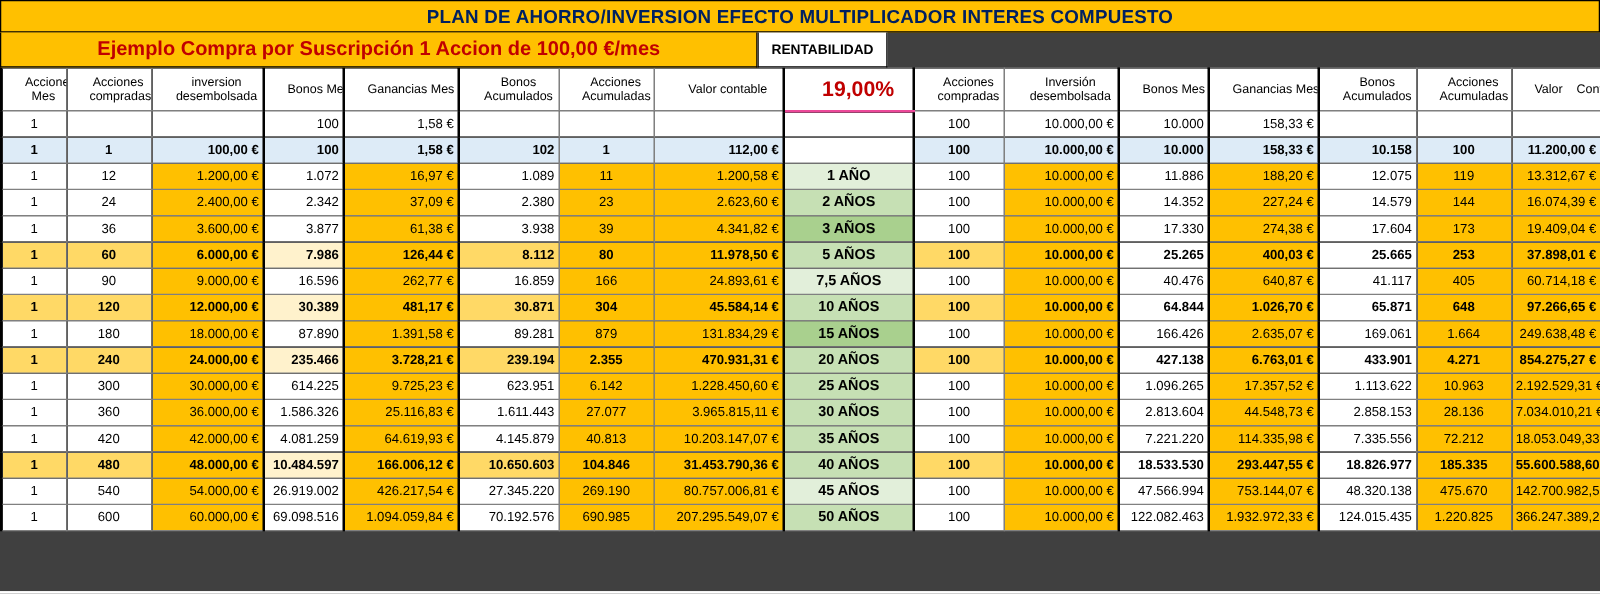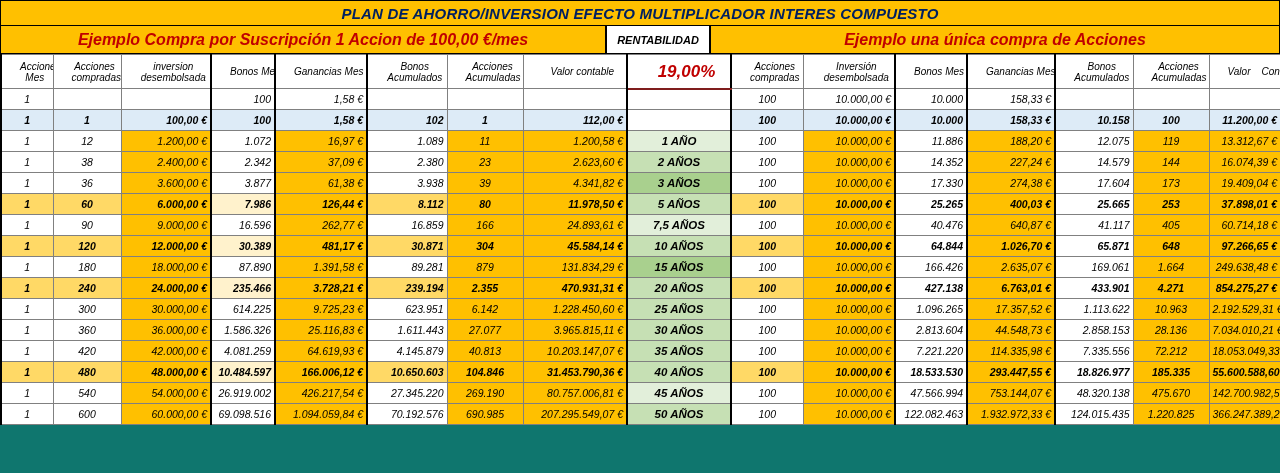--- a/index.html
+++ b/index.html
@@ -1,17 +1,17 @@
 <!DOCTYPE html>
 <html><head>
 <meta charset="utf-8">
 <style>
   html,body{margin:0;padding:0;background:#ffffff;}
   body{font-family:"Liberation Sans",sans-serif;}
-  #page{width:1280px;height:473px;overflow:hidden;position:relative;background:#0f766e;font-style:italic;}
+  #page{width:1280px;height:473px;overflow:hidden;position:relative;background:#404040;}
 
   .title-bar{
     height:26px;background:#ffc000;border:1px solid #000;
     display:flex;align-items:center;justify-content:center;
     font-weight:bold;font-size:15px;color:#002060;letter-spacing:.2px;
     box-sizing:border-box;
   }
 
   .sub-bar{display:flex;height:28px;box-sizing:border-box;}
   .sub-left,.sub-right{
@@ -46,33 +46,32 @@
   .f-lgreen{background:#c6e0b4;}
   .f-llgreen{background:#e2efda;}
   .f-blue{background:#ddebf7;}
 
   .b-strong{font-weight:bold;}
   .rent-val{font-size:17px;font-weight:bold;color:#c00000;text-align:center;}
   .yearcell{font-weight:bold;font-size:11.5px;text-align:center;}
 
   .thickleft{border-left:2px solid #000;}
   .thickright{border-right:2px solid #000;}
-  .thickbottom{border-bottom:2px solid #7f1d1d;}
+  .thickbottom{border-bottom:2px solid #ec4899;}
 </style>
 </head>
 <body>
 
 <div id="page">
 
   <div class="title-bar">PLAN DE AHORRO/INVERSION EFECTO MULTIPLICADOR INTERES COMPUESTO</div>
 
   <div class="sub-bar">
     <div class="sub-left" style="width:606px;">Ejemplo Compra por Suscripción 1 Accion de 100,00 €/mes</div>
     <div class="sub-mid" style="width:104px;">RENTABILIDAD</div>
-    <div class="sub-right" style="width:570px;">Ejemplo una única compra de Acciones</div>
   </div>
 
   <table>
     <colgroup>
       <col style="width:52px">
         <col style="width:68px">
         <col style="width:90px">
         <col style="width:64px">
       <col style="width:92px">
         <col style="width:80px">
@@ -159,21 +158,21 @@
           <td class="f-white ctr">100</td>
           <td class="f-orange num">10.000,00 €</td>
           <td class="f-white num thickleft">11.886</td>
           <td class="f-orange num thickleft">188,20 €</td>
           <td class="f-white num thickleft">12.075</td>
           <td class="f-orange ctr">119</td>
           <td class="f-orange num thickright">13.312,67 €</td>
         </tr>
         <tr>
           <td class="f-white ctr thickleft">1</td>
-          <td class="f-white ctr">38</td>
+          <td class="f-white ctr">24</td>
           <td class="f-orange num">2.400,00 €</td>
           <td class="f-white num thickleft">2.342</td>
           <td class="f-orange num thickleft">37,09 €</td>
           <td class="f-white num thickleft">2.380</td>
           <td class="f-orange ctr">23</td>
           <td class="f-orange num thickright">2.623,60 €</td>
           <td class="yearcell thickleft thickright f-lgreen">2 AÑOS</td>
           <td class="f-white ctr">100</td>
           <td class="f-orange num">10.000,00 €</td>
           <td class="f-white num thickleft">14.352</td>

